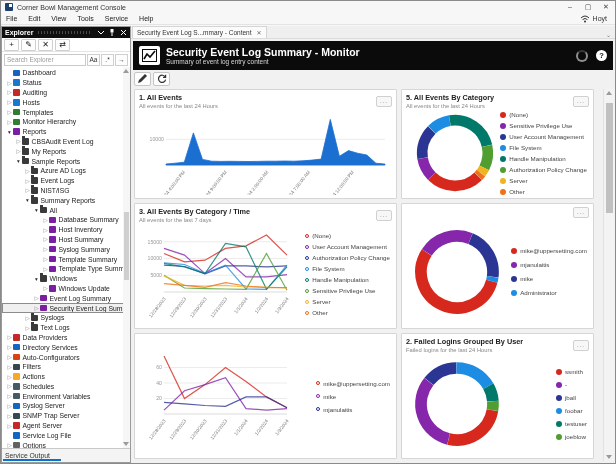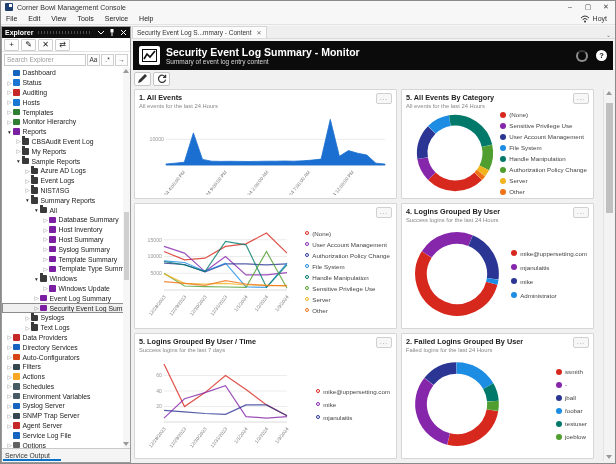--- a/index.html
+++ b/index.html
@@ -74,21 +74,21 @@
   #hero-right { margin-left:auto; display:flex; align-items:center; gap:8px; }
   #spinner { width:12px; height:12px; border:2.5px solid #8f8f8f; border-top-color:#3a3a3a; border-radius:50%; }
   #help-btn { width:11px; height:11px; border-radius:50%; background:#fff; color:#0b0b0b; font-size:7.5px; font-weight:bold;
               display:flex; align-items:center; justify-content:center; }
 
   #main-toolbar { height:17px; display:flex; align-items:center; gap:2px; padding:0 3px; }
   .mtbtn { width:17px; height:14px; border:1px solid #c6c6c6; background:#fdfdfd; border-radius:2px; display:flex; align-items:center; justify-content:center; }
 
   #panels { flex:1; position:relative; padding:2px 14px 0 3px; display:grid; grid-template-columns:263px 193px; grid-template-rows:110px 126px 126px; gap:4px; align-content:start; }
   .card { background:#fff; border:1px solid #d6d6d6; border-radius:1px; padding:3px 4px; display:flex; flex-direction:column; overflow:hidden; }
-  .card-head { display:flex; align-items:flex-start; }
+  .card-head { display:flex; align-items:center; }
   .card-title { font-size:7.3px; font-weight:bold; color:#222; }
   .card-sub { font-size:5.8px; color:#888; margin-top:1px; }
   .menu-btn { margin-left:auto; width:16px; height:11px; border:1px solid #d0d0d0; background:#f7f7f7; border-radius:2px;
               font-size:6px; line-height:7px; color:#555; text-align:center; letter-spacing:1px; }
   .card-body { flex:1; display:flex; align-items:center; }
   .legend { display:flex; flex-direction:column; justify-content:center; margin-left:auto; margin-right:2px; }
   .lg-row { display:flex; align-items:center; gap:3px; }
   .lg-8 .lg-row { height:11px; }
   .lg-4 .lg-row { height:14px; }
   .lg-3 .lg-row { height:13px; }
@@ -496,20 +496,24 @@
                 <div class="lg-row">
                   <span class="mk mk-fill" style="background: rgb(239, 114, 21);"></span>
                   <span class="lg-label">Other</span>
                 </div>
               </div>
           </div>
         </div>
 
         <div class="card">
           <div class="card-head">
+            <div>
+              <div class="card-title">3. All Events By Category / Time</div>
+              <div class="card-sub">All events for the last 7 days</div>
+            </div>
             <button class="menu-btn">...</button>
           </div>
           <div class="card-body">
             <svg style="width:152px;height:102px" viewBox="0 0 152 102">
                 <line x1="25" y1="52.24324324324324" x2="148" y2="52.24324324324324" stroke="#e7e7e7" stroke-width="0.8"></line>
                 <text x="23" y="54.04324324324324" text-anchor="end" font-size="5.2" fill="#999">5000</text>
                 <line x1="25" y1="35.486486486486484" x2="148" y2="35.486486486486484" stroke="#e7e7e7" stroke-width="0.8"></line>
                 <text x="23" y="37.28648648648648" text-anchor="end" font-size="5.2" fill="#999">10000</text>
                 <line x1="25" y1="18.729729729729726" x2="148" y2="18.729729729729726" stroke="#e7e7e7" stroke-width="0.8"></line>
                 <text x="23" y="20.529729729729727" text-anchor="end" font-size="5.2" fill="#999">15000</text>
@@ -562,24 +566,20 @@
                 <div class="lg-row">
                   <span class="mk mk-ring" style="border-color: rgb(239, 114, 21);"></span>
                   <span class="lg-label">Other</span>
                 </div>
               </div>
           </div>
         </div>
 
         <div class="card">
           <div class="card-head">
-            <div>
-              <div class="card-title">4. Logins Grouped By User</div>
-              <div class="card-sub">Success logins for the last 24 Hours</div>
-            </div>
             <button class="menu-btn">...</button>
           </div>
           <div class="card-body">
             <svg style="width:90px;height:90px;margin-left:6px" viewBox="0 0 100 100">
                 <path d="M88.64 60.35 A40 40 0 1 1 16.38 28.33" fill="none" stroke="#d7281e" stroke-width="13"></path>
                 <path d="M16.45 28.21 A40 40 0 0 1 64.98 12.91" fill="none" stroke="#8626aa" stroke-width="13"></path>
                 <path d="M65.11 12.97 A40 40 0 0 1 89.65 55.29" fill="none" stroke="#2b3593" stroke-width="13"></path>
                 <path d="M89.63 55.43 A40 40 0 0 1 88.67 60.22" fill="none" stroke="#1d8ce3" stroke-width="13"></path>
               </svg>
             <div class="legend lg-4">
@@ -597,27 +597,20 @@
                 </div>
                 <div class="lg-row">
                   <span class="mk mk-fill" style="background: rgb(29, 140, 227);"></span>
                   <span class="lg-label">Administrator</span>
                 </div>
               </div>
           </div>
         </div>
 
         <div class="card">
-          <div class="card-head">
-            <div>
-              <div class="card-title">5. Logins Grouped By User / Time</div>
-              <div class="card-sub">Success logins for the last 7 days</div>
-            </div>
-            <button class="menu-btn">...</button>
-          </div>
           <div class="card-body">
             <svg style="width:152px;height:102px" viewBox="0 0 152 102">
                 <line x1="25" y1="53.5" x2="148" y2="53.5" stroke="#e7e7e7" stroke-width="0.8"></line>
                 <text x="23" y="55.3" text-anchor="end" font-size="5.2" fill="#999">20</text>
                 <line x1="25" y1="38" x2="148" y2="38" stroke="#e7e7e7" stroke-width="0.8"></line>
                 <text x="23" y="39.8" text-anchor="end" font-size="5.2" fill="#999">40</text>
                 <line x1="25" y1="22.5" x2="148" y2="22.5" stroke="#e7e7e7" stroke-width="0.8"></line>
                 <text x="23" y="24.3" text-anchor="end" font-size="5.2" fill="#999">60</text>
                 <line x1="25" y1="69" x2="148" y2="69" stroke="#d2d2d2" stroke-width="0.8"></line>
                 <text x="27" y="76" text-anchor="end" font-size="4.8" fill="#777" transform="rotate(-52 27 76)">12/28/2023</text>

